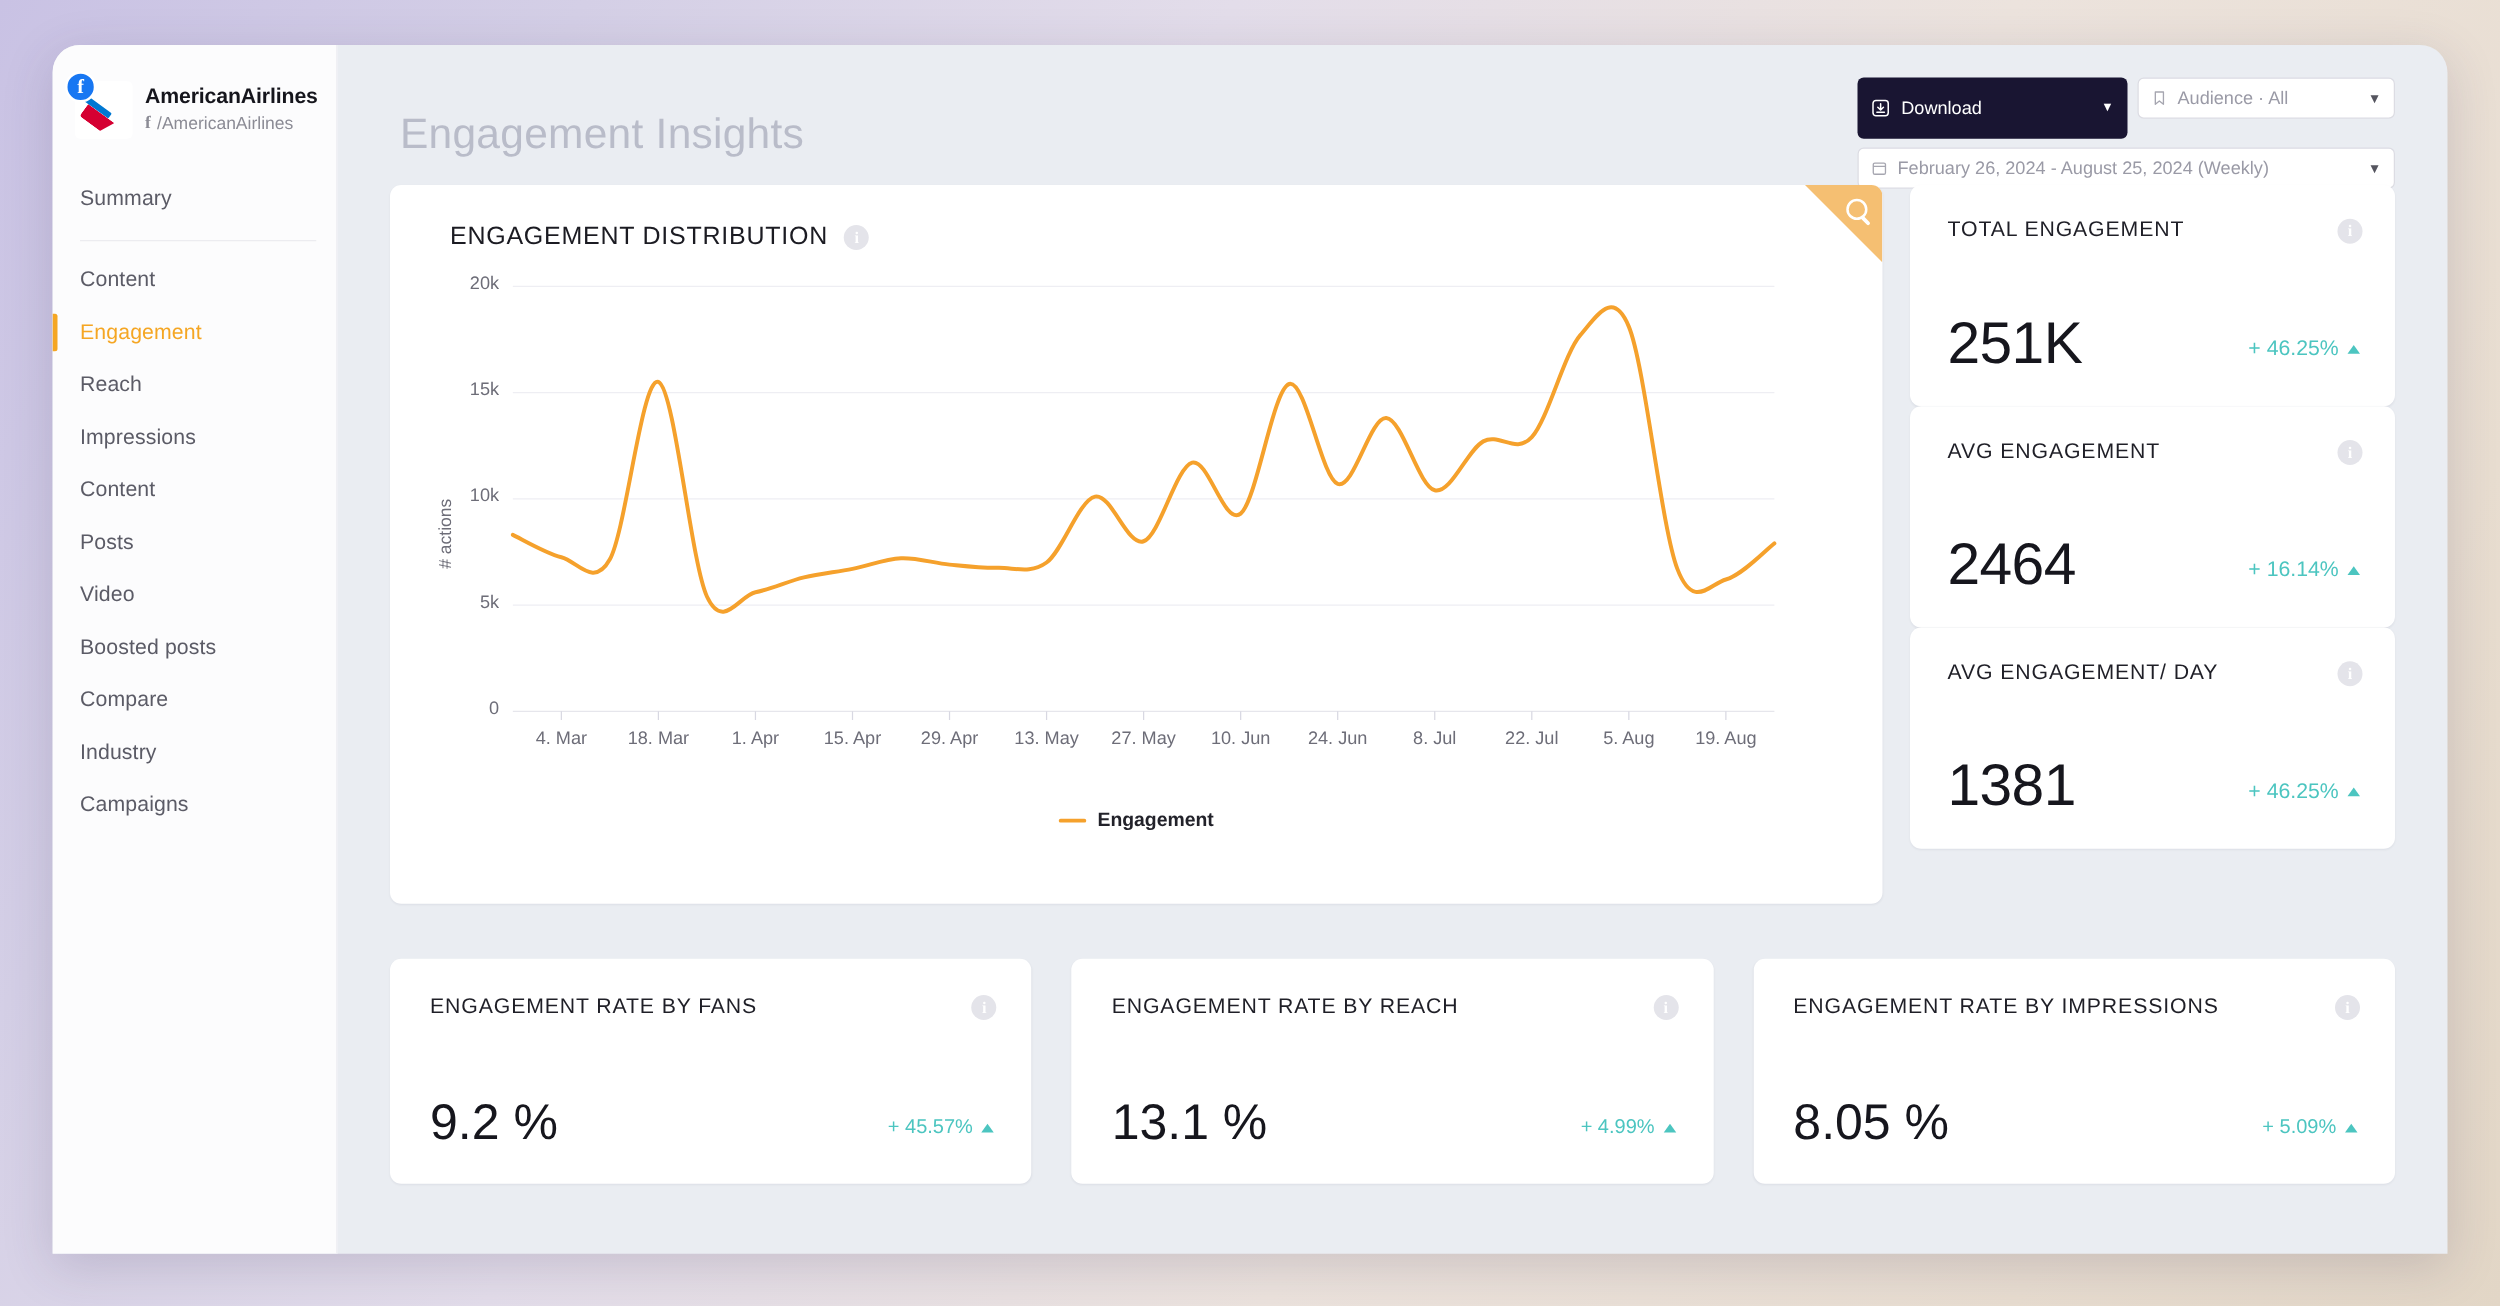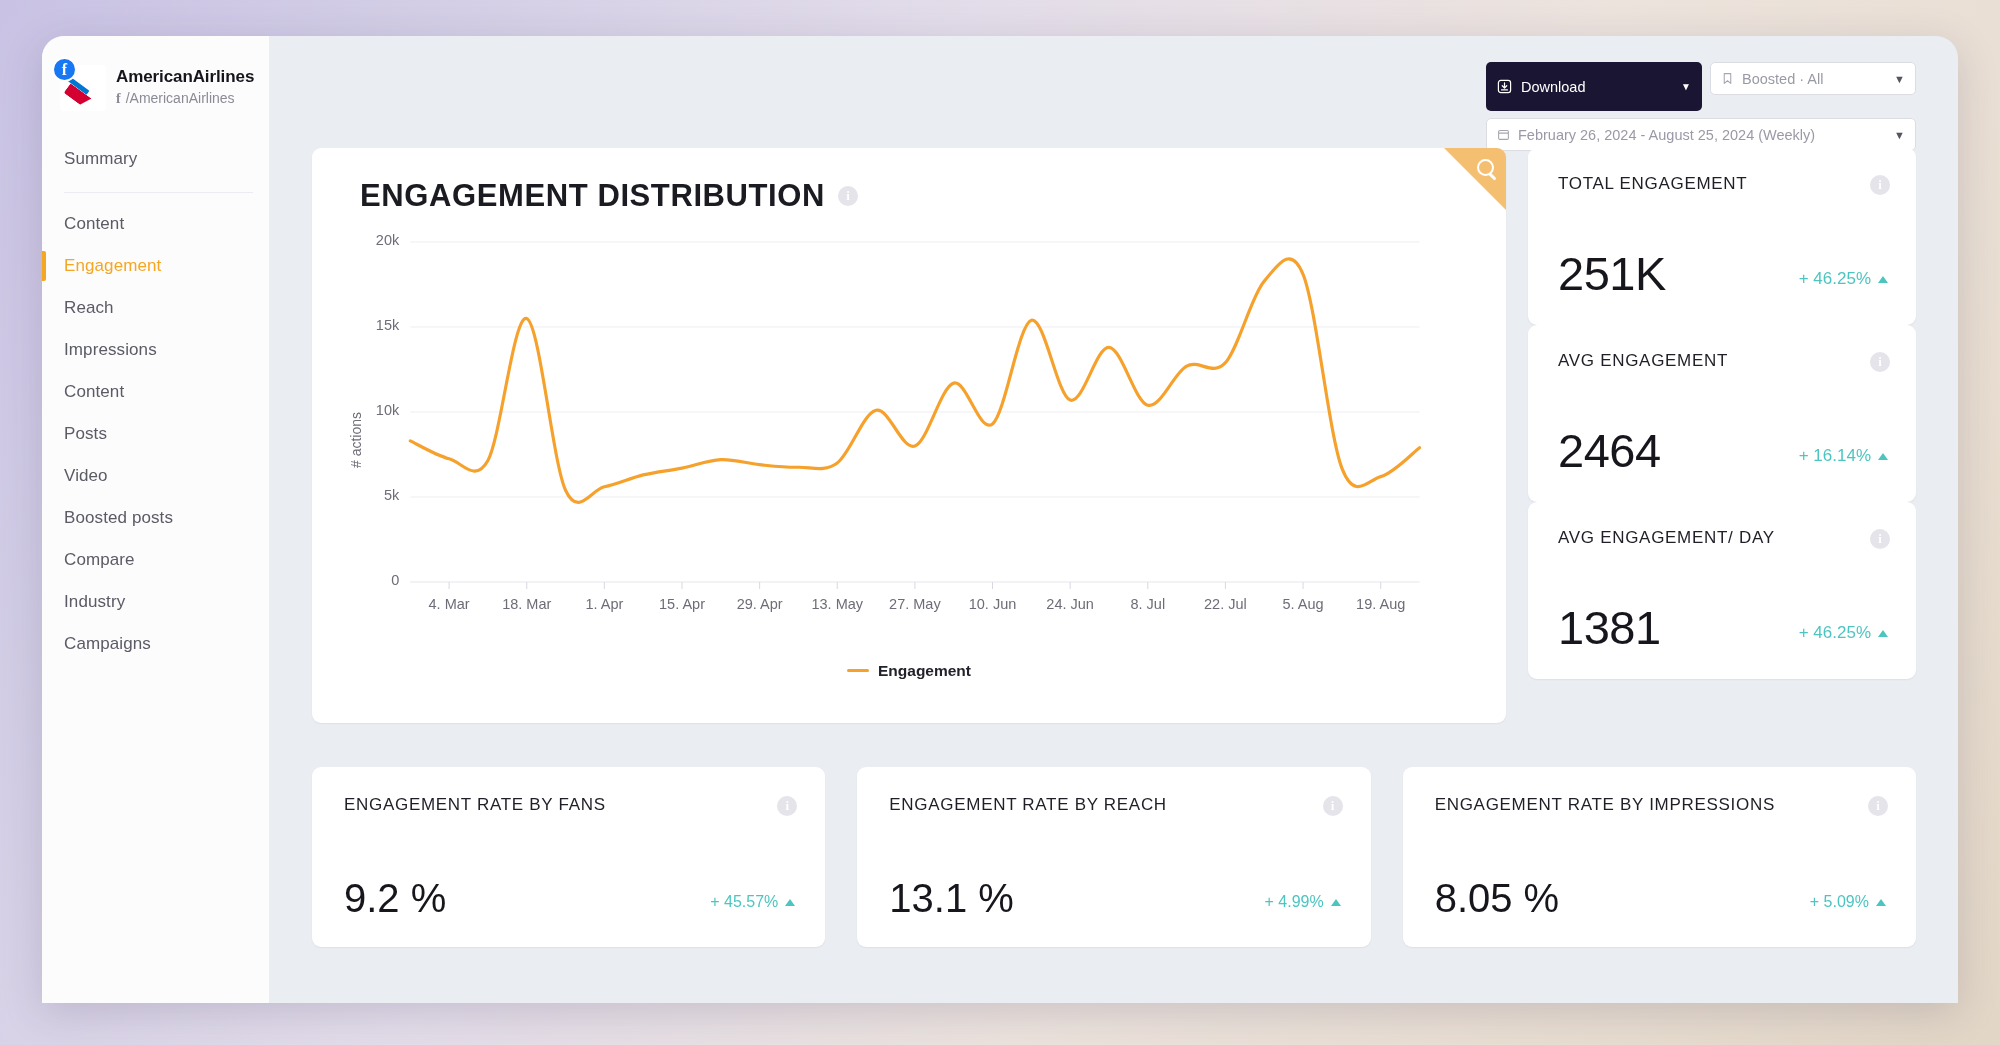--- a/index.html
+++ b/index.html
@@ -137,21 +137,21 @@
   .corner-search .mag {
     position: absolute; right: 12px; top: 11px;
     width: 17px; height: 17px; border: 2.6px solid #fff; border-radius: 50%;
   }
   .corner-search .mag::after {
     content: ""; position: absolute; right: -5px; bottom: -4px;
     width: 9px; height: 2.6px; background: #fff;
     transform: rotate(45deg); border-radius: 2px;
   }
   .card-head { display: flex; align-items: center; gap: 13px; padding: 30px 0 0 48px; }
-  .card-title { font-size: 31px; color: #1b1b22; letter-spacing: .6px; font-weight: 700; }
+  .card-title { font-size: 20px; color: #1b1b22; letter-spacing: .6px; font-weight: 400; }
   .info-dot {
     width: 20px; height: 20px; border-radius: 50%;
     background: #e4e4ea; color: #fff;
     font-size: 13px; font-weight: bold; font-family: "Liberation Serif", serif;
     display: flex; align-items: center; justify-content: center;
     cursor: pointer; flex: 0 0 20px;
   }
 
   #chart-area { position: relative; margin: 10px 0 0 0; height: 420px; }
   .ytick { position: absolute; right: 0; font-size: 14.5px; color: #6d6d78; text-align: right; width: 44px;}
@@ -226,36 +226,37 @@
       <div class="nav-item">Boosted posts</div>
       <div class="nav-item">Compare</div>
       <div class="nav-item">Industry</div>
       <div class="nav-item">Campaigns</div>
     </div>
   </div>
 
   <div id="main">
 
     <div id="topbar">
+      <div id="page-title">Engagement Insights</div>
 
       <div class="controls">
         <div class="row1">
           <div class="btn-download">
             <svg width="15" height="15" viewBox="0 0 16 16">
               <rect x="1.5" y="1.5" width="13" height="13" rx="2.5" fill="none" stroke="#fff" stroke-width="1.3"></rect>
               <path d="M8 4.2v5.2M5.6 7.2L8 9.6l2.4-2.4M4.8 11.6h6.4" fill="none" stroke="#fff" stroke-width="1.3" stroke-linecap="round" stroke-linejoin="round"></path>
             </svg>
             <span>Download</span>
             <span class="caret">▼</span>
           </div>
           <div class="sel sel-campaign">
             <svg width="13" height="13" viewBox="0 0 16 16">
               <path d="M4 2h8v12l-4-3.2L4 14z" fill="none" stroke="#a6a6b0" stroke-width="1.3" stroke-linejoin="round"></path>
             </svg>
-            <span>Boosted · All</span>
+            <span>Audience · All</span>
             <span class="caret">▼</span>
           </div>
         </div>
         <div class="sel sel-date">
           <svg width="13" height="13" viewBox="0 0 16 16">
             <rect x="2" y="3" width="12" height="11" rx="1.5" fill="none" stroke="#a6a6b0" stroke-width="1.3"></rect>
             <path d="M2 6.3h12" stroke="#a6a6b0" stroke-width="1.3"></path>
           </svg>
           <span>February 26, 2024 - August 25, 2024 (Weekly)</span>
           <span class="caret">▼</span>

